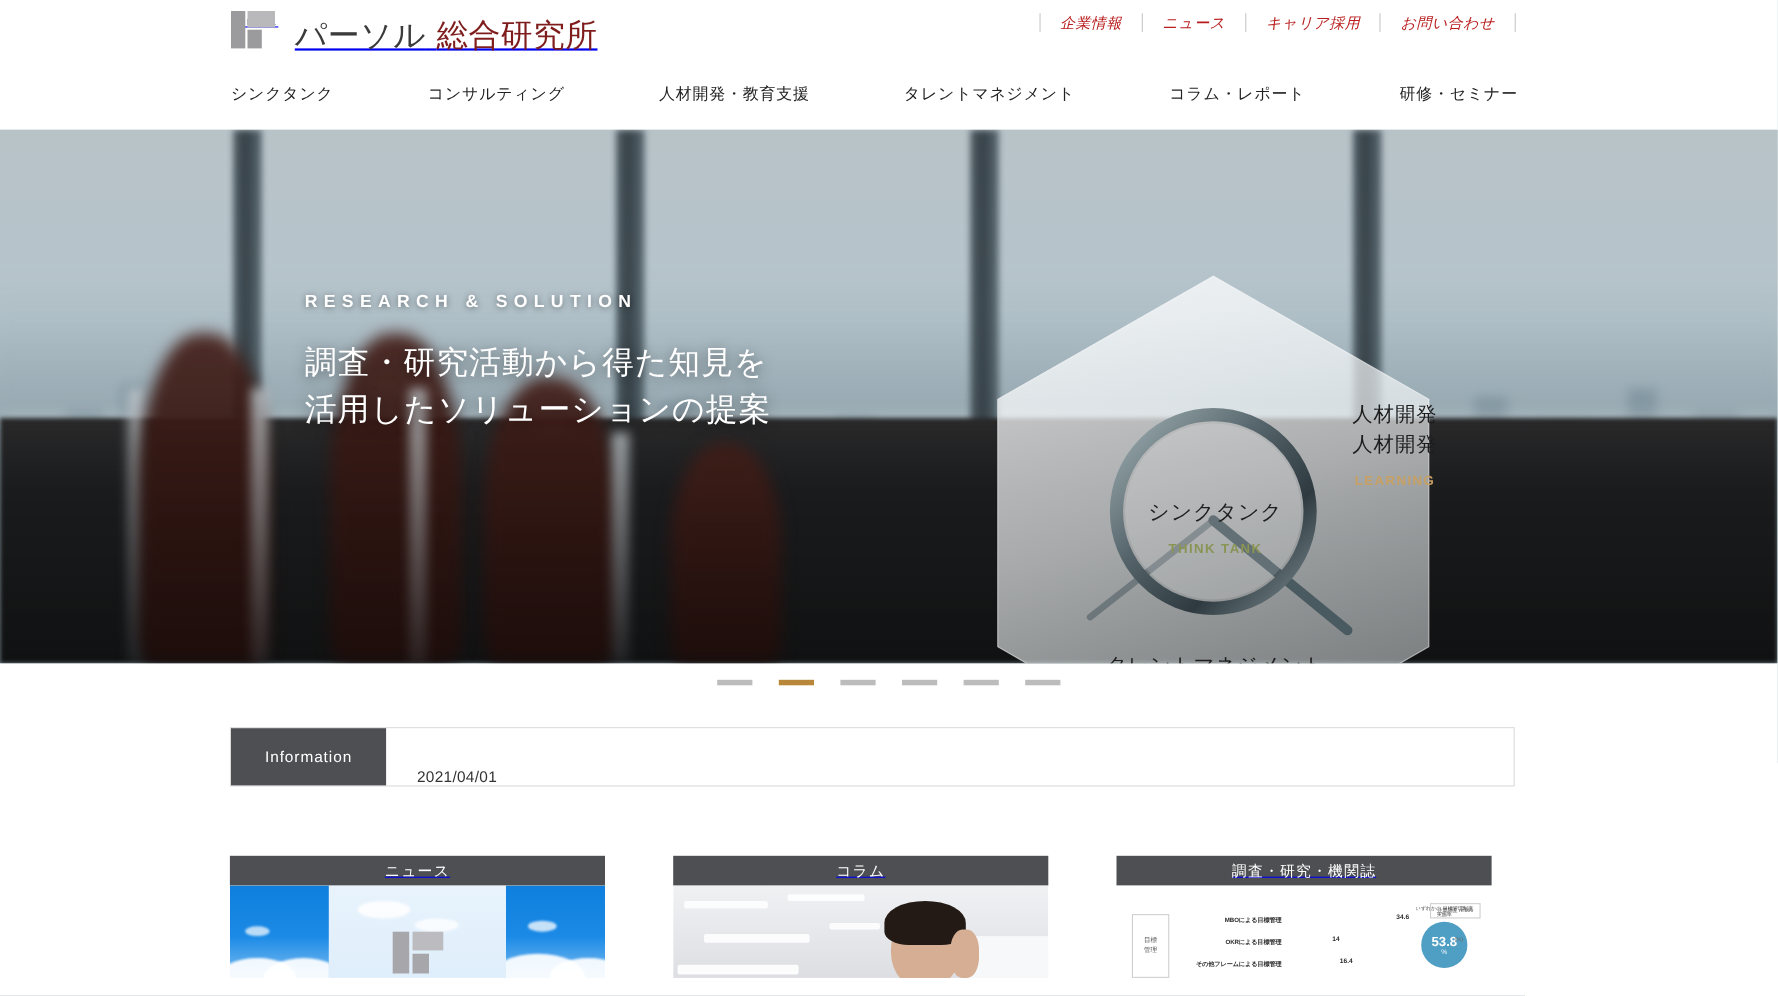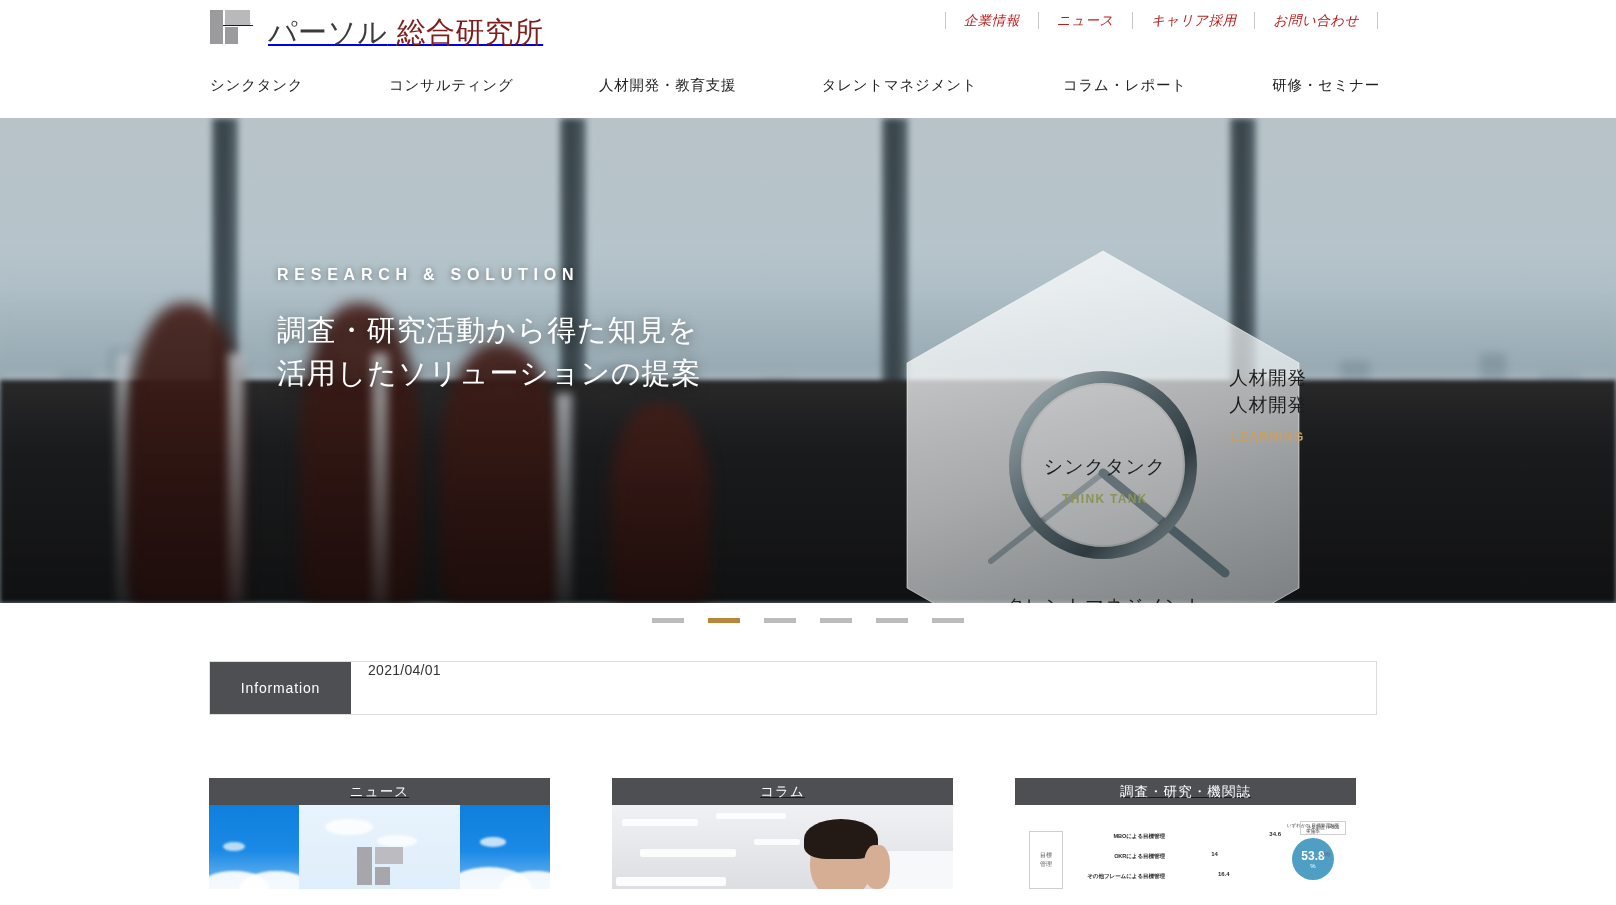--- a/index.html
+++ b/index.html
@@ -142,21 +142,21 @@
   
   .info-row{
     position:absolute; left:209px; top:661px; width:1168px; height:54px;
     border:1px solid #dcdcdc; display:flex; align-items:stretch; background:#fff;
   }
   .info-label{
     width:141px; background:#4d4f53; color:#fff; font-size:14px;
     display:flex; align-items:center; justify-content:center;
     letter-spacing:.06em;
   }
-  .info-body{ flex:1; display:flex; align-items:flex-start; padding-left:17px; }
+  .info-body{ flex:1; display:flex; align-items:flex-end; padding-left:28px; }
   .info-date{ font-size:14px; color:#333; letter-spacing:.02em; }
   .info-link{
     margin-left:22px; font-size:14px; color:#2a2a2a;
     text-decoration:underline; letter-spacing:.01em;
   }
 
   
   .cards{
     position:absolute; left:209px; top:778px; width:1168px;
     display:flex; gap:62px;

